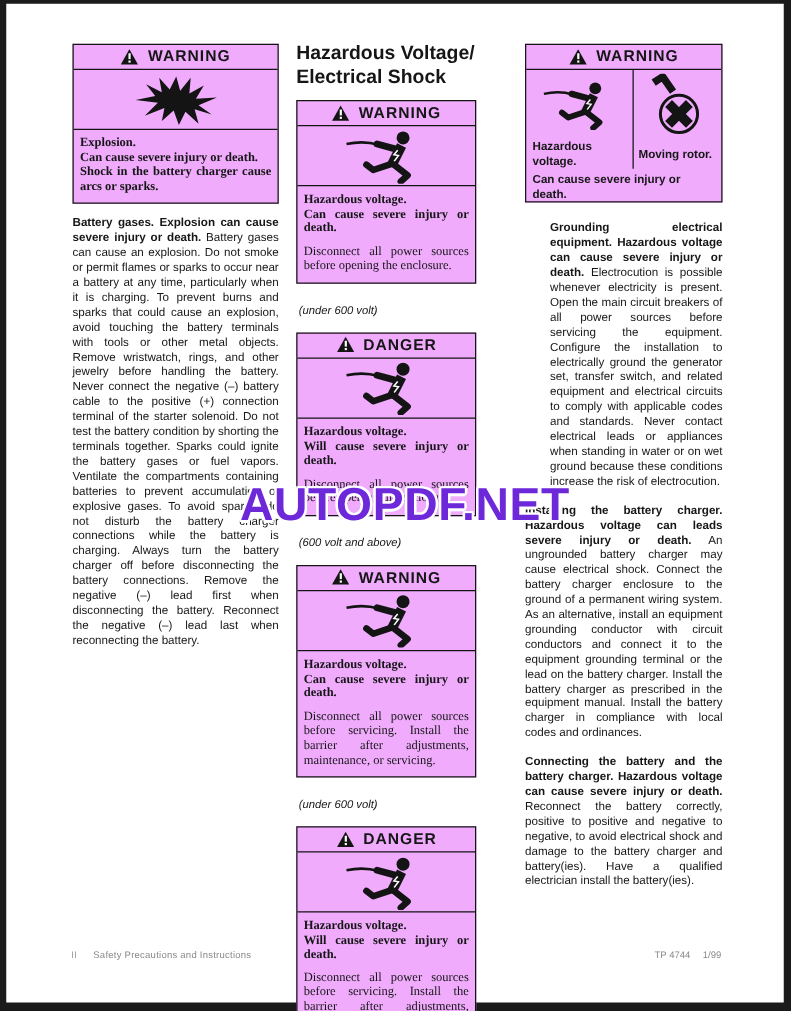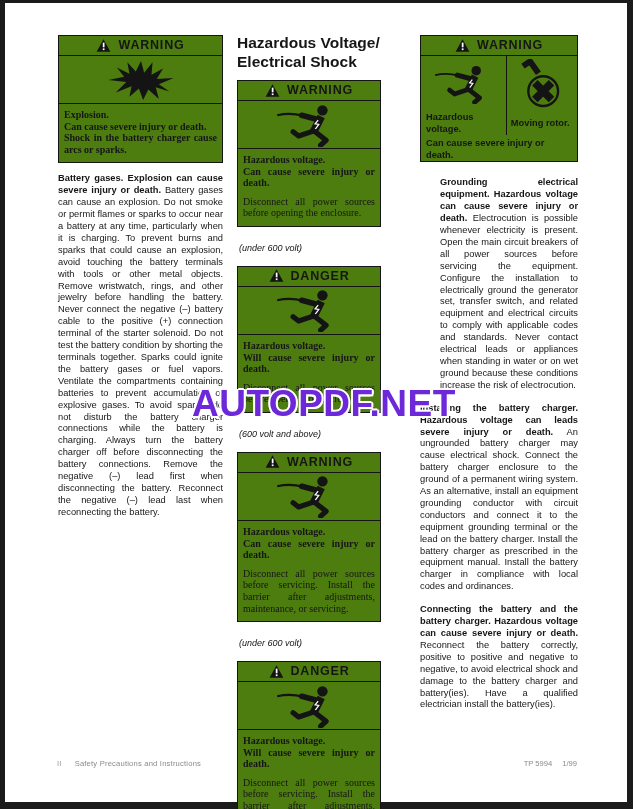--- a/index.html
+++ b/index.html
@@ -13,21 +13,21 @@
   .edge-left{top:0;bottom:0;left:0;width:5px;}
   .edge-right{top:0;bottom:0;right:0;width:6px;}
   .edge-bottom{bottom:0;left:0;right:0;height:7px;}
 
   .col{position:absolute;}
   .col-left{left:58px;top:35px;width:165px;}
   .col-mid{left:237px;top:33px;width:144px;}
   .col-right{left:420px;top:35px;width:158px;}
 
   
-  .warnbox{border:1.6px solid #141414;background:#4d7c0f;}
+  .warnbox{border:1.6px solid #141414;background:#f0abfc;}
   .wb-head{
     display:flex;align-items:center;justify-content:center;gap:7px;
     padding:2px 0 3px;border-bottom:1.6px solid #141414;
     font-weight:bold;font-size:12.5px;letter-spacing:0.8px;
   }
   .wb-iconarea{
     display:flex;align-items:center;justify-content:center;
     height:47px;border-bottom:1.6px solid #141414;
   }
   .wb-text{padding:5px 5px 7px;font-size:10px;line-height:11.6px;text-align:justify;font-family:Liberation Serif, serif;}
@@ -294,15 +294,15 @@
       <span>Reconnect the battery correctly, positive to positive and negative to negative, to avoid electrical shock and damage to the battery charger and battery(ies). Have a qualified electrician install the battery(ies).</span>
     </p>
   </div>
 
   <div class="watermark">AUTOPDF.NET</div>
 
   <div class="footer-left">
     <span class="pgmark">II</span><span>Safety Precautions and Instructions</span>
   </div>
   <div class="footer-right">
-    <span>TP 5994</span><span>1/99</span>
+    <span>TP 4744</span><span>1/99</span>
   </div>
 </div>
 
 </body></html>

